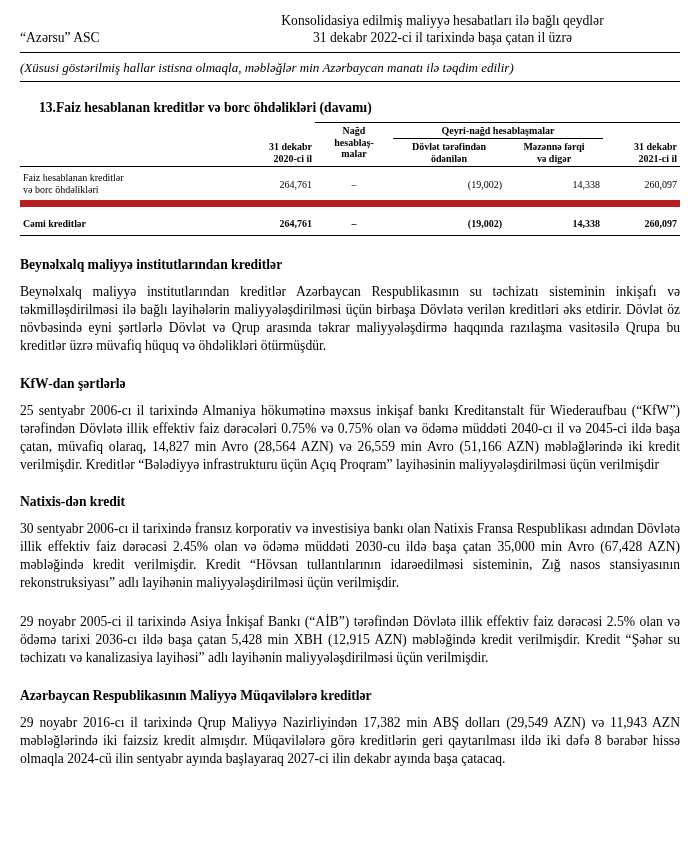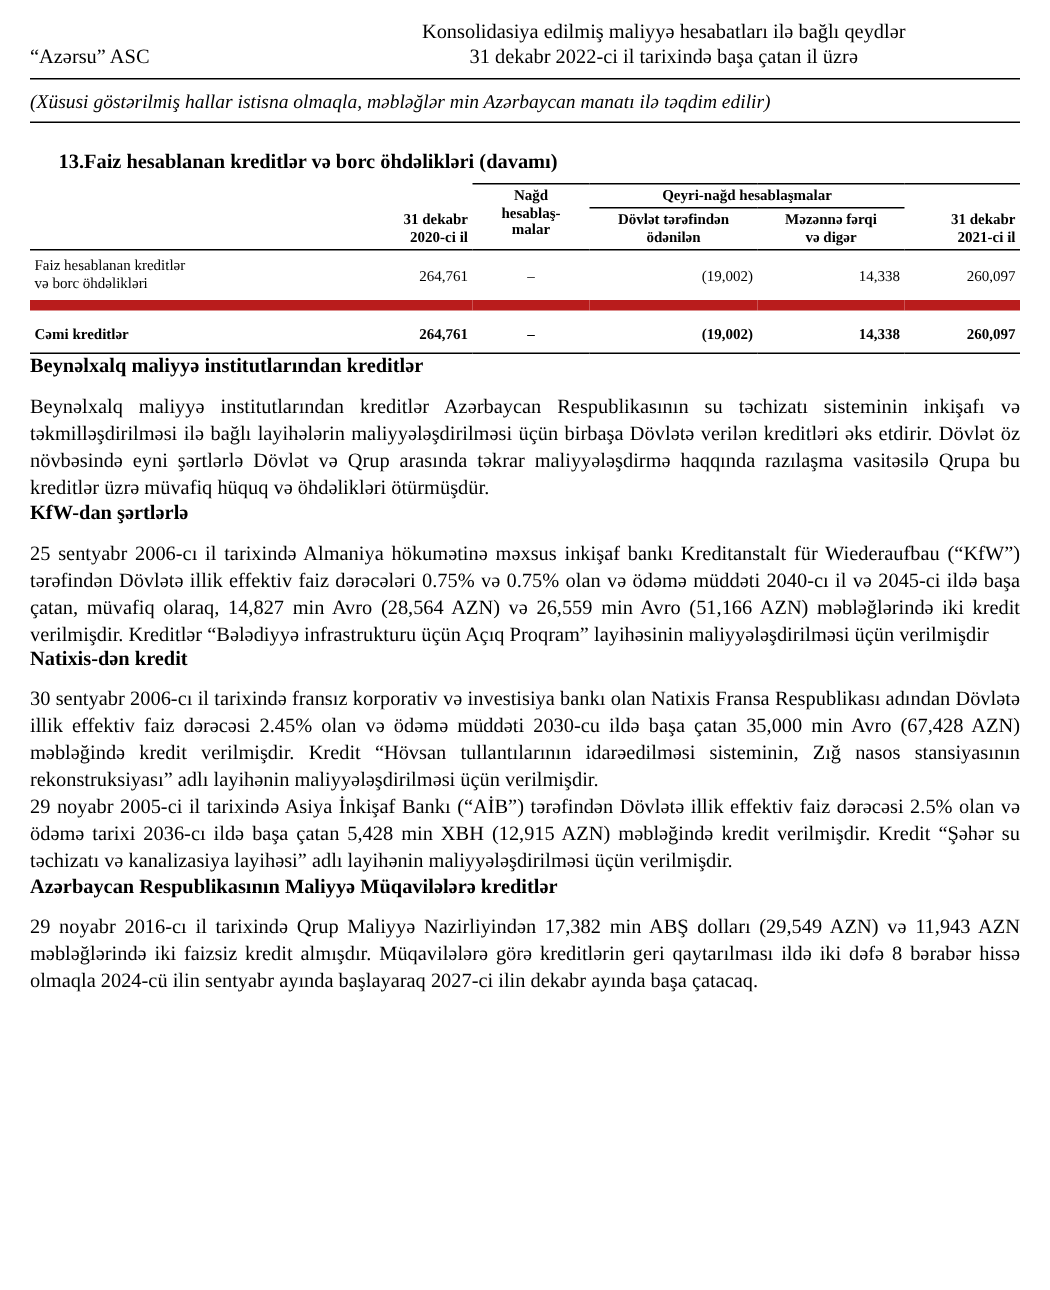--- a/index.html
+++ b/index.html
@@ -64,21 +64,21 @@
   }
   tr.totalrow td {
     border-bottom: 1px solid #000;
     font-weight: bold;
     vertical-align: middle;
     padding-top: 11px;
     padding-bottom: 6px;
   }
 
   
-  .text-section { }
+  .text-section { margin-top: 21px; }
   .sub-heading { font-weight: bold; margin-bottom: 10px; }
   .body-text {
     margin: 0;
     text-align: justify;
     line-height: 1.32;
   }
 </style>
 </head>
 <body>
 

